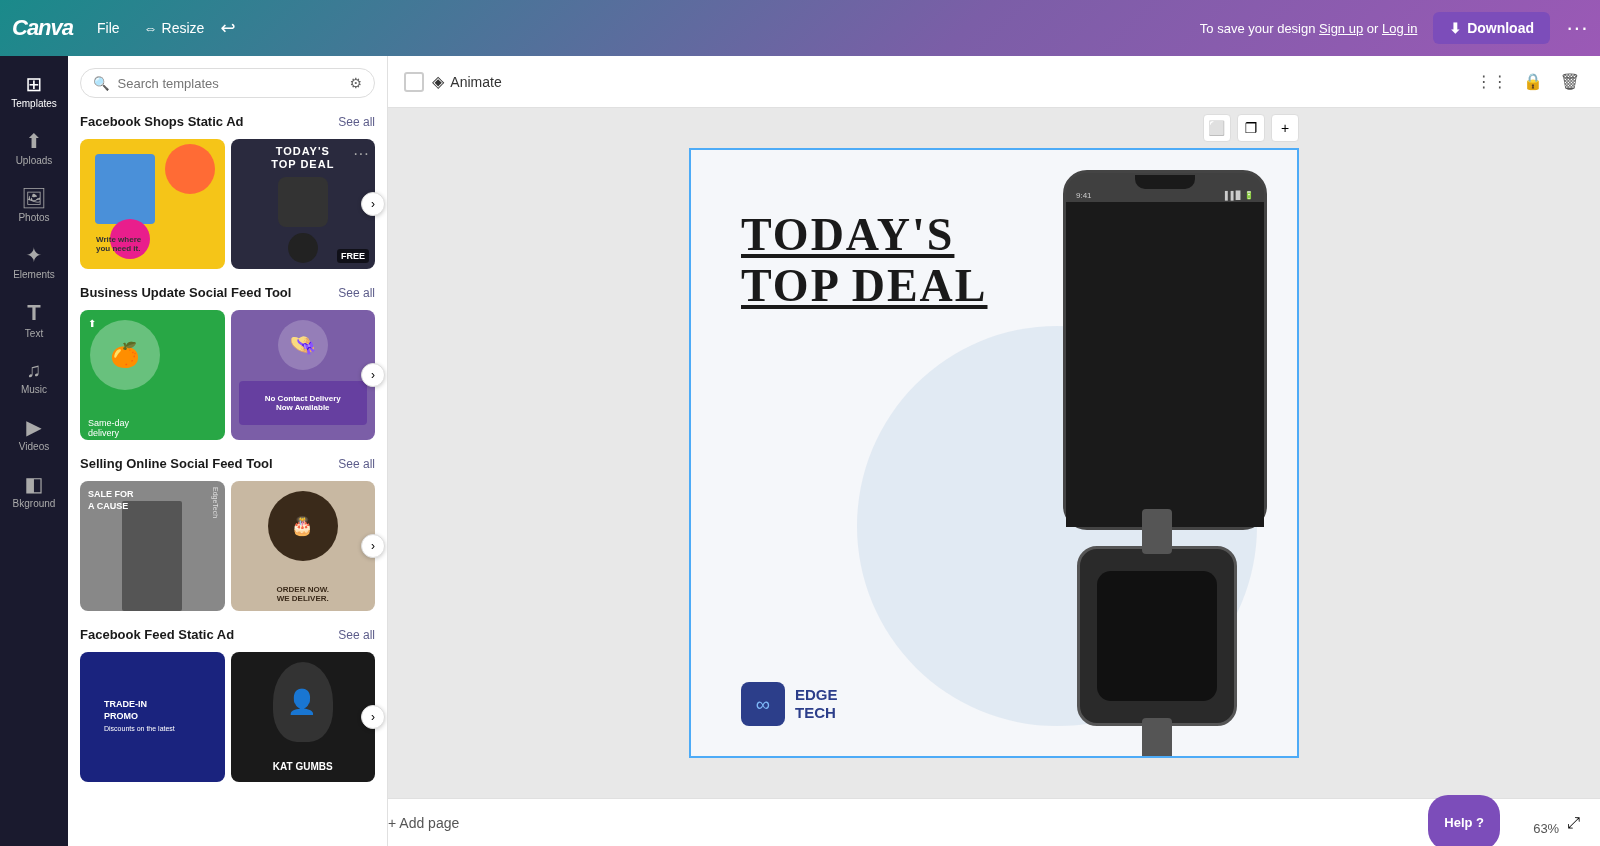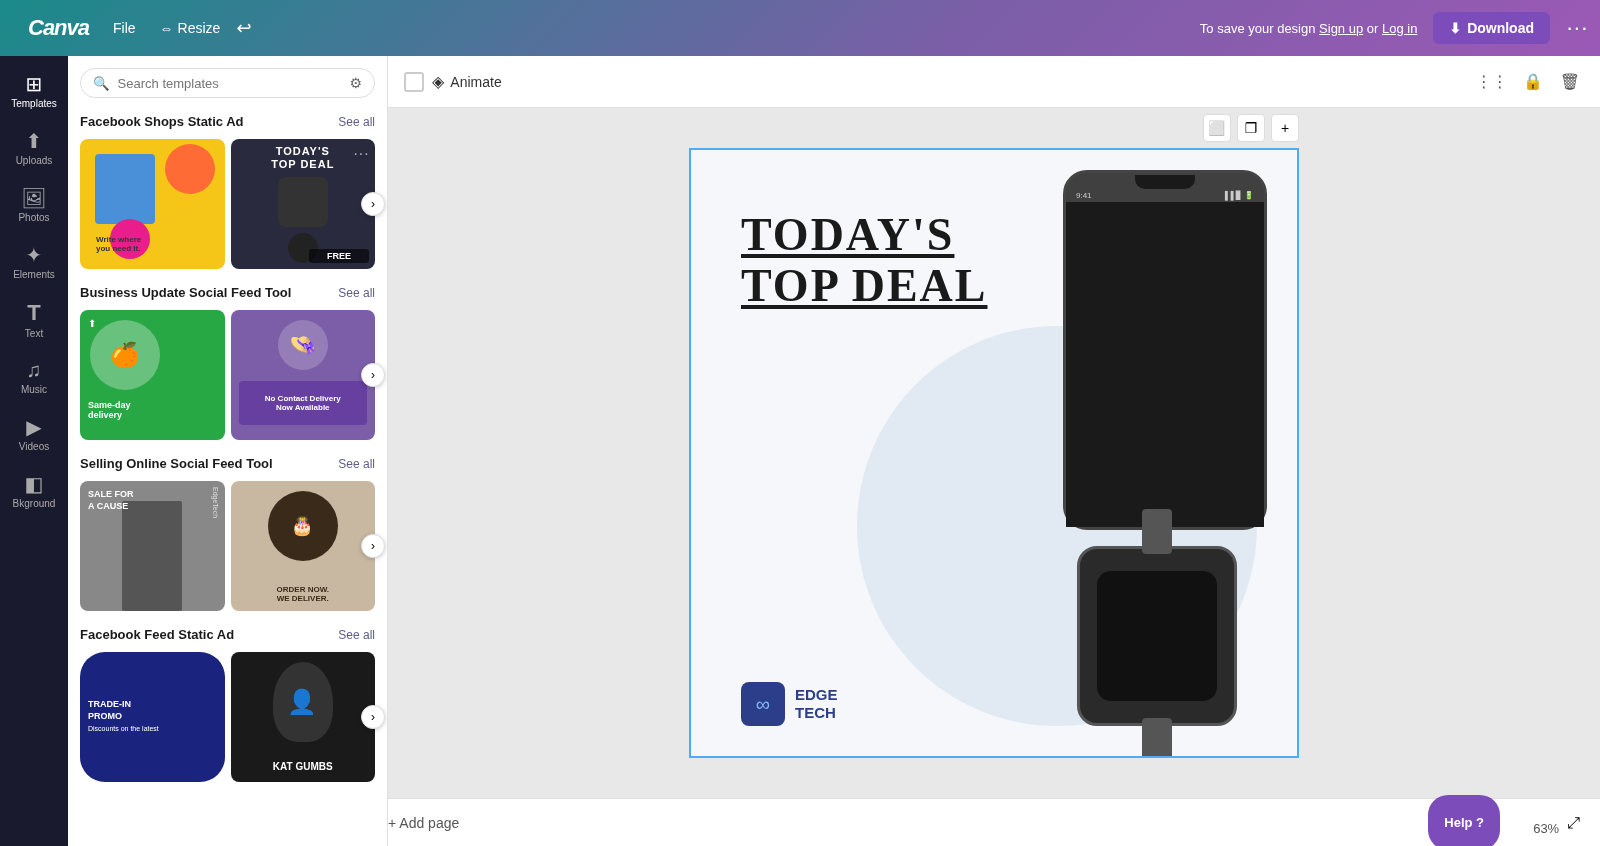--- a/index.html
+++ b/index.html
@@ -4,21 +4,21 @@
   <style>
     * { box-sizing: border-box; margin: 0; padding: 0; }
     body { font-family: -apple-system, BlinkMacSystemFont, 'Segoe UI', sans-serif; background: #f0f0f0; overflow: hidden; height: 846px; width: 1600px; }
 
     
     #topbar {
       display: flex; align-items: center; height: 56px;
       background: linear-gradient(135deg, #1a8a8a 0%, #7b5ea7 60%, #9b59b6 100%);
       padding: 0 12px; gap: 16px; position: relative; z-index: 100;
     }
-    #topbar .logo { color: #fff; font-size: 22px; font-weight: 700; font-style: italic; letter-spacing: -1px; margin-left: 16px; }
+    #topbar .logo { color: #fff; font-size: 22px; font-weight: 700; font-style: italic; letter-spacing: -1px; }
     #topbar .nav-btn { color: #fff; font-size: 14px; background: none; border: none; cursor: pointer; padding: 4px 8px; }
     #topbar .resize-btn { display: flex; align-items: center; gap: 4px; color: #fff; font-size: 14px; background: none; border: none; cursor: pointer; }
     #topbar .undo-btn { color: #fff; font-size: 18px; background: none; border: none; cursor: pointer; }
     #topbar .spacer { flex: 1; }
     #topbar .save-text { color: #fff; font-size: 13px; }
     #topbar .save-text a { color: #fff; }
     #topbar .download-btn {
       display: flex; align-items: center; gap: 6px;
       background: #7c4dba; color: #fff; border: none; border-radius: 6px;
       padding: 8px 16px; font-size: 14px; font-weight: 600; cursor: pointer;
@@ -65,21 +65,21 @@
     .see-all-btn { font-size: 12px; color: #5c5c8a; background: none; border: none; cursor: pointer; }
 
     .template-grid { display: flex; gap: 6px; margin-bottom: 16px; position: relative; }
     .template-card {
       flex: 1; border-radius: 8px; overflow: hidden; cursor: pointer;
       position: relative; min-height: 130px;
     }
     .template-card .free-badge {
       position: absolute; bottom: 6px; right: 6px;
       background: rgba(0,0,0,0.6); color: #fff; font-size: 9px;
-      padding: 2px 18px; border-radius: 3px; font-weight: 700;
+      padding: 2px 4px; border-radius: 3px; font-weight: 700;
     }
     .carousel-arrow {
       position: absolute; right: -10px; top: 50%; transform: translateY(-50%);
       background: #fff; border: 1px solid #ddd; border-radius: 50%;
       width: 24px; height: 24px; display: flex; align-items: center; justify-content: center;
       cursor: pointer; font-size: 12px; z-index: 10; box-shadow: 0 1px 4px rgba(0,0,0,0.2);
     }
 
     
     .card-yellow { background: #f5c518; }
@@ -302,21 +302,21 @@
     <div class="section-header">
       <h3>Business Update Social Feed Tool</h3>
       <button class="see-all-btn">See all</button>
     </div>
     <div class="template-grid">
       <div class="template-card">
         <div class="card-content card-green" style="display:flex;align-items:flex-end;justify-content:flex-start;padding:8px;">
           <div style="width:70px;height:70px;background:rgba(255,255,255,0.3);border-radius:50%;position:absolute;top:10px;left:10px;display:flex;align-items:center;justify-content:center;">
             <span style="font-size:24px;">🍊</span>
           </div>
-          <div style="position:absolute;bottom:20px;left:8px;color:#fff;font-size:9px;font-weight:700;">Same-day<br>delivery</div>
+          <div style="position:absolute;bottom:2px;left:8px;color:#fff;font-size:9px;font-weight:400;">Same-day<br>delivery</div>
           <div style="position:absolute;top:8px;left:8px;color:#fff;font-size:10px;">⬆</div>
         </div>
       </div>
       <div class="template-card">
         <div class="card-content card-purple" style="display:flex;align-items:center;justify-content:center;">
           <div style="position:absolute;top:10px;left:50%;transform:translateX(-50%);width:50px;height:50px;background:rgba(255,255,255,0.2);border-radius:50%;display:flex;align-items:center;justify-content:center;">
             <span style="font-size:22px;">👒</span>
           </div>
           <div style="position:absolute;bottom:15px;left:8px;right:8px;background:rgba(100,60,160,0.9);border-radius:4px;padding:13px 6px;color:#fff;font-size:8px;font-weight:700;text-align:center;">No Contact Delivery<br>Now Available</div>
         </div>
@@ -346,21 +346,21 @@
       </div>
       <button class="carousel-arrow">›</button>
     </div>
 
     <div class="section-header">
       <h3>Facebook Feed Static Ad</h3>
       <button class="see-all-btn">See all</button>
     </div>
     <div class="template-grid">
       <div class="template-card">
-        <div class="card-content card-navy" style="display:flex;align-items:center;justify-content:flex-start;padding:8px;border-radius:25px;">
+        <div class="card-content card-navy" style="display:flex;align-items:center;justify-content:flex-start;padding:24px;">
           <div style="color:#fff;font-size:9px;font-weight:900;line-height:1.3;">TRADE-IN<br>PROMO<br><span style="font-size:7px;font-weight:400;">Discounts on the latest</span></div>
         </div>
       </div>
       <div class="template-card">
         <div class="card-content card-dark2" style="display:flex;align-items:flex-end;justify-content:center;padding-bottom:10px;">
           <div style="position:absolute;top:10px;left:50%;transform:translateX(-50%);width:60px;height:80px;background:#333;border-radius:50% 50% 40% 40%;overflow:hidden;display:flex;align-items:center;justify-content:center;font-size:24px;">👤</div>
           <div style="color:#fff;font-size:10px;font-weight:700;">KAT GUMBS</div>
         </div>
       </div>
       <button class="carousel-arrow">›</button>

